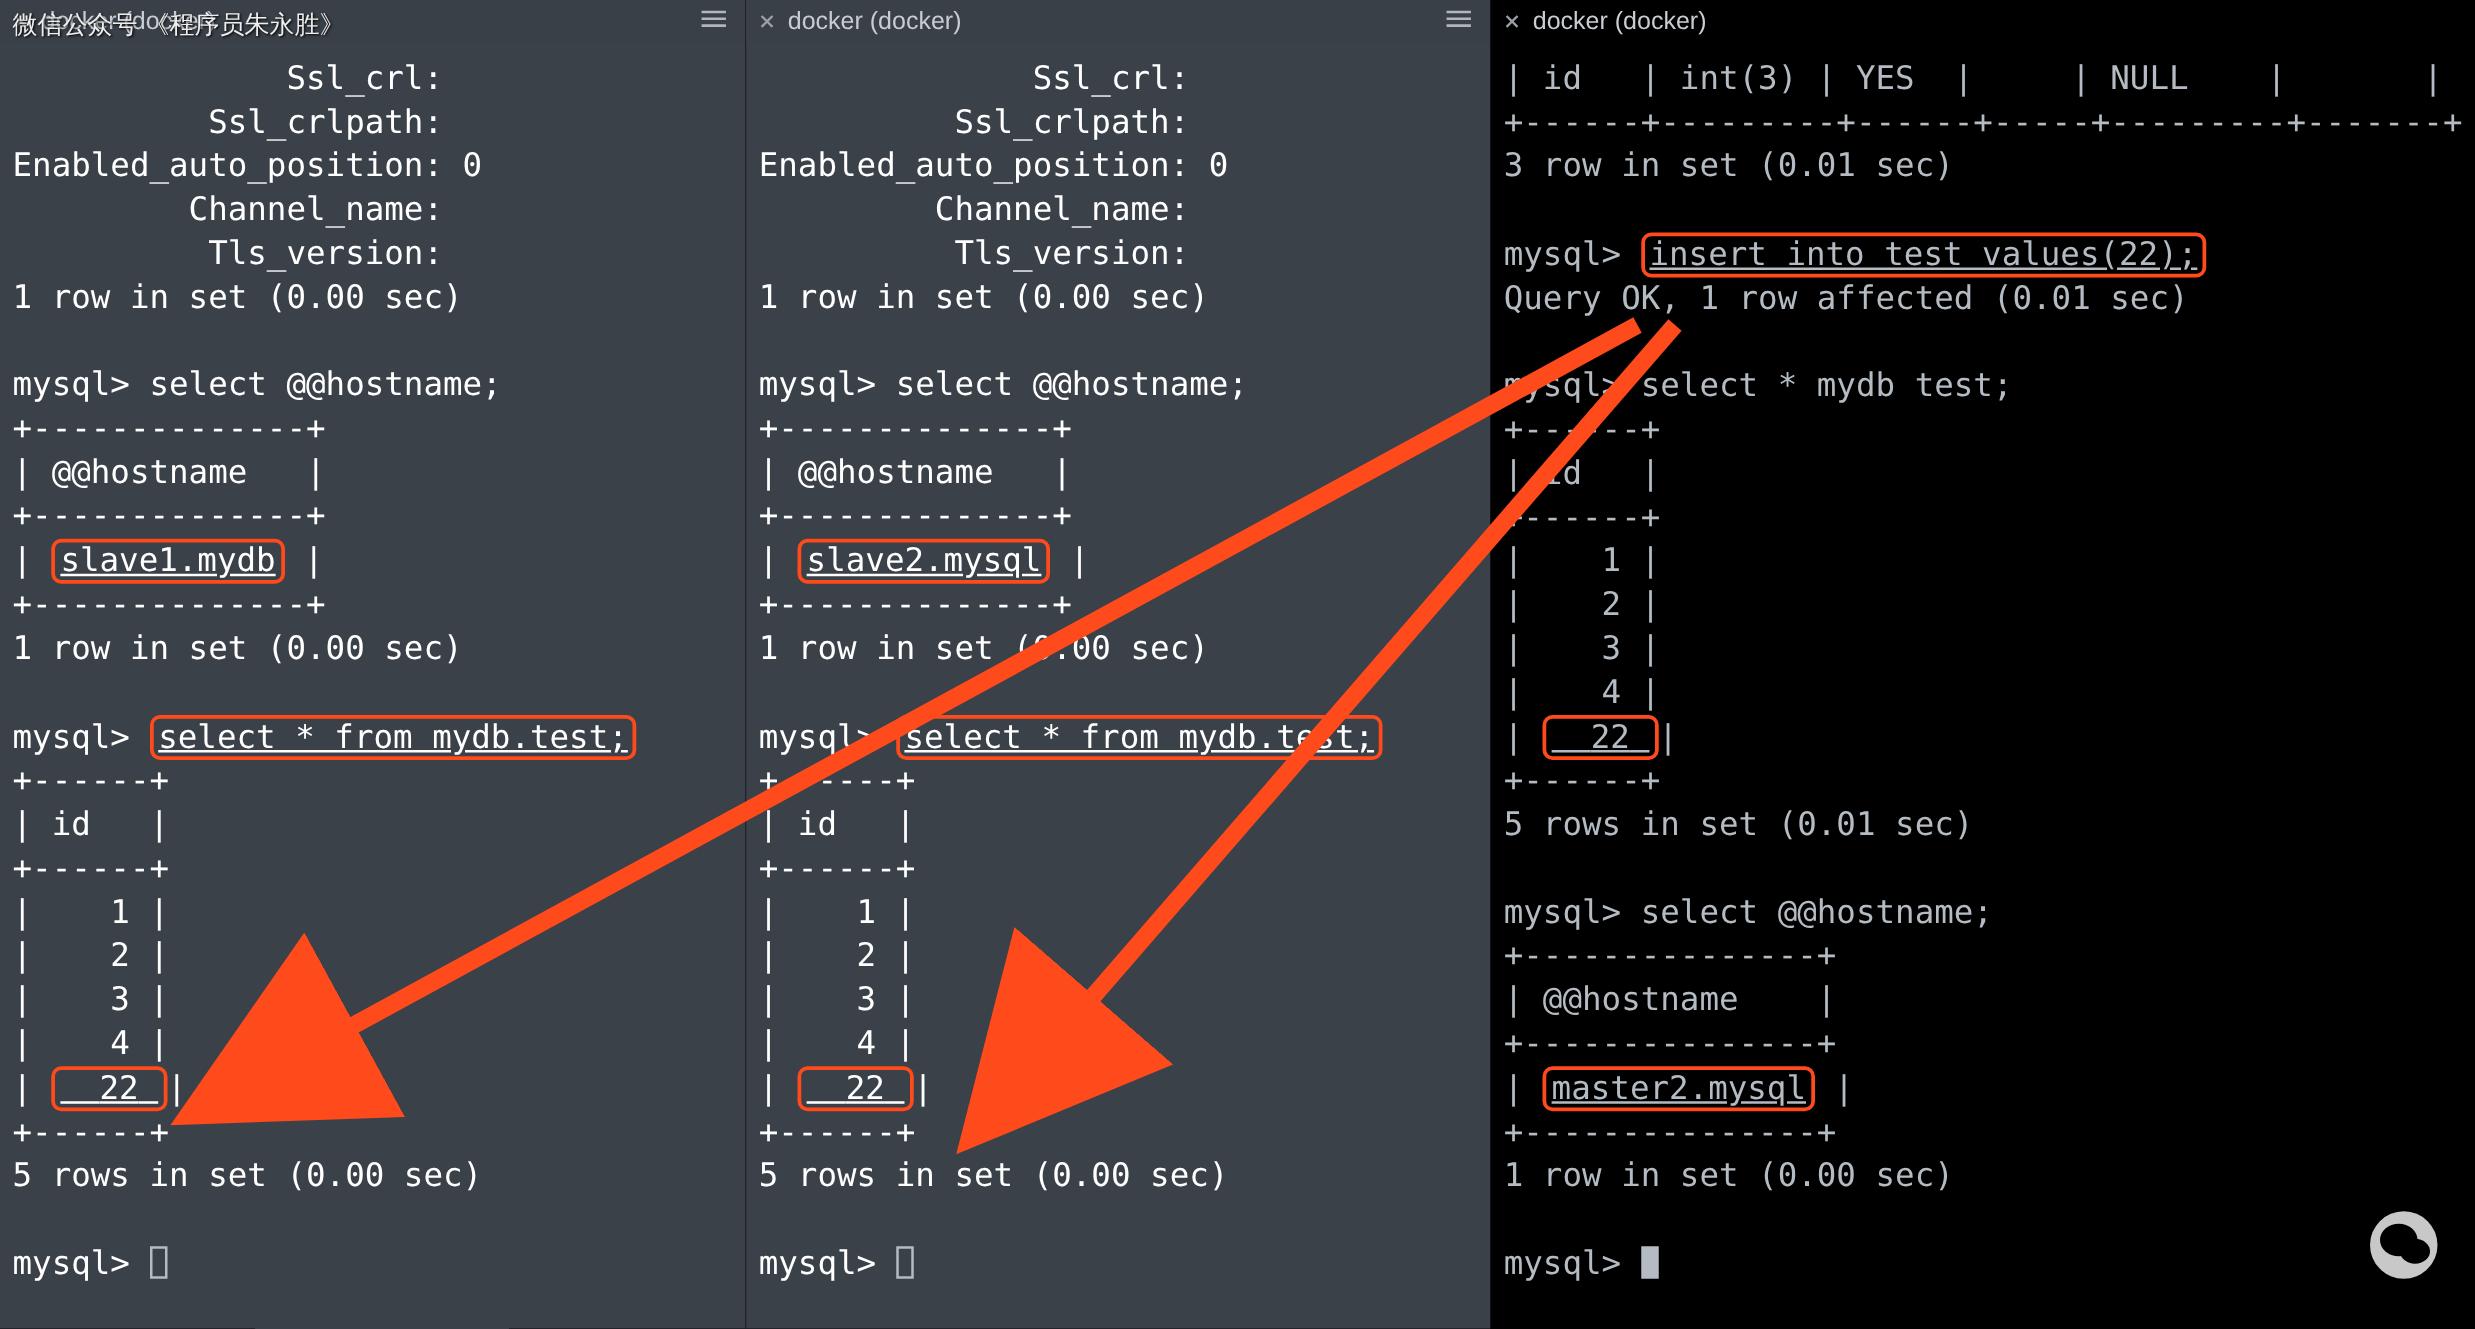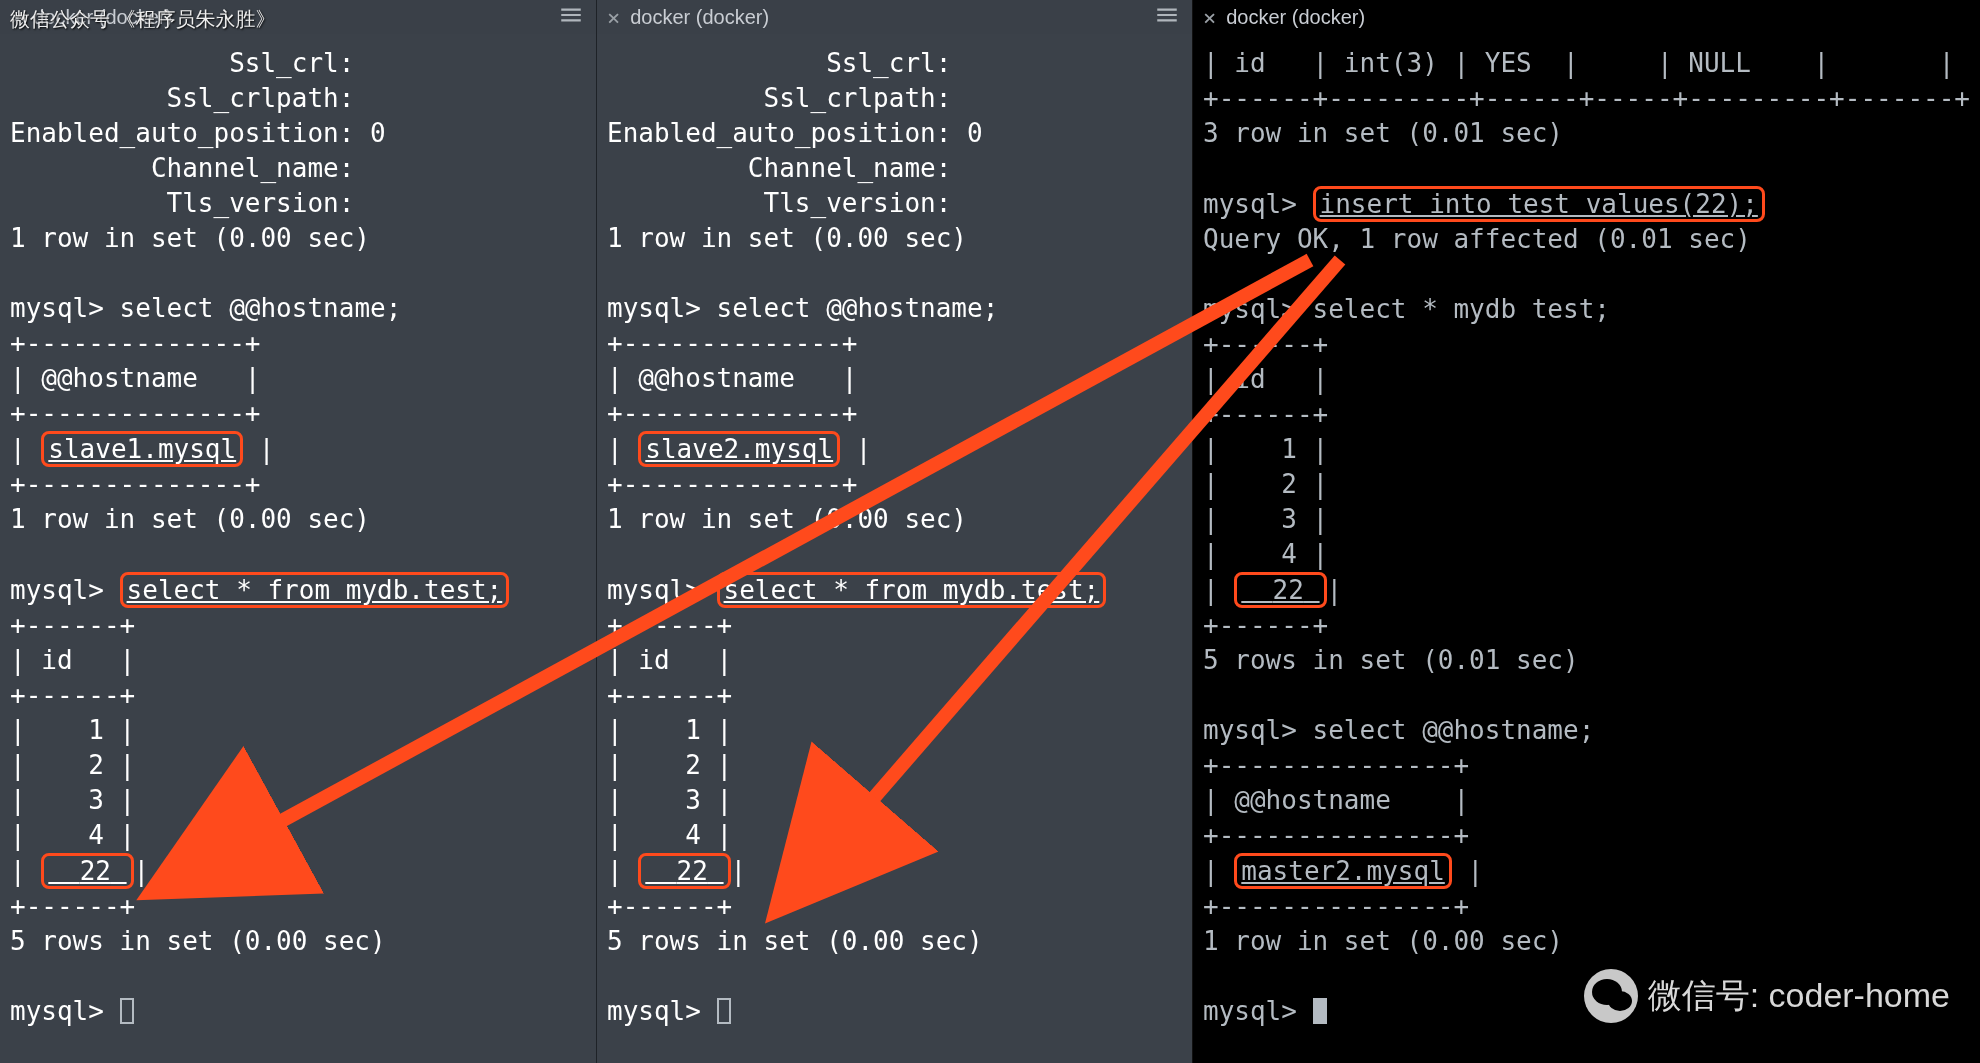--- a/index.html
+++ b/index.html
@@ -48,21 +48,21 @@
 <span>          Ssl_crlpath:</span>
 <span>Enabled_auto_position: 0</span>
 <span>         Channel_name:</span>
 <span>          Tls_version:</span>
 <span>1 row in set (0.00 sec)</span>
 
 <span>mysql&gt;</span> <span>select @@hostname;</span>
 <span>+--------------+</span>
 <span>| @@hostname   |</span>
 <span>+--------------+</span>
-| <span class="hl">slave1.mysql</span> |
+| <span class="hl">slave1.mydb</span> |
 <span>+--------------+</span>
 <span>1 row in set (0.00 sec)</span>
 
 <span>mysql&gt;</span> <span class="hl">select * from mydb.test;</span>
 <span>+------+</span>
 <span>| id   |</span>
 <span>+------+</span>
 <span>|    1 |</span>
 <span>|    2 |</span>
 <span>|    3 |</span>
@@ -154,15 +154,14 @@
       <marker id="ah" markerWidth="22" markerHeight="22" refX="6" refY="6" orient="auto">
         <path d="M0,0 L12,6 L0,12 Z" fill="#ff4a1c"></path>
       </marker>
     </defs>
     <line x1="1310" y1="260" x2="210" y2="860" stroke="#ff4a1c" stroke-width="14" marker-end="url(#ah)"></line>
     <line x1="1340" y1="260" x2="820" y2="860" stroke="#ff4a1c" stroke-width="14" marker-end="url(#ah)"></line>
   </svg>
 
   <div class="watermark-bottom">
     <span class="wechat-icon"></span>
-    <span>微信号: coder-home</span>
   </div>
 </div>
 
 </body></html>

